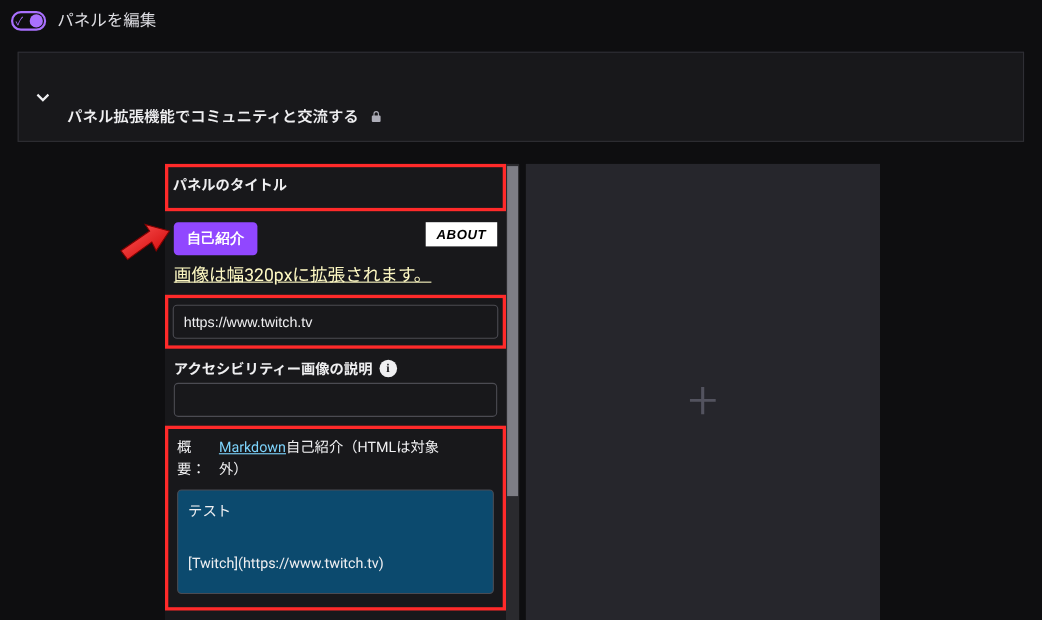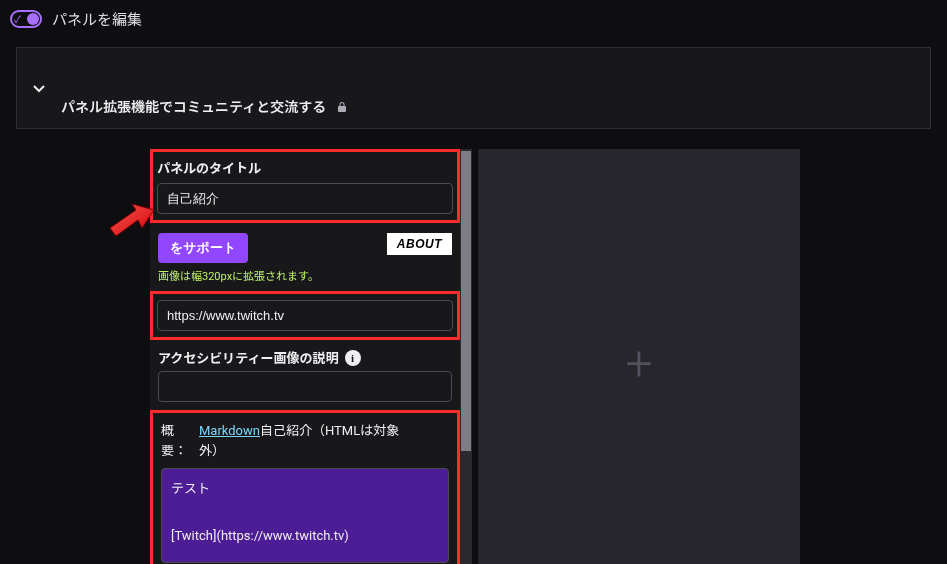--- a/index.html
+++ b/index.html
@@ -120,38 +120,38 @@
   .about-badge {
     background: #fff;
     color: #000;
     font-weight: 900;
     font-style: italic;
     font-size: 12px;
     letter-spacing: 0.5px;
     padding: 4px 10px;
     font-family: Arial, sans-serif;
   }
-  .hint { color: #bef264; font-size:11px; padding: 4px 8px 8px 8px; }
+  .hint { color: #fef9c3; font-size:16px; padding: 4px 8px 8px 8px; text-decoration: underline; }
   .a11y-row { display:flex; align-items:center; gap:6px; padding: 8px 8px 4px 8px;}
   .a11y-label { font-weight:700; font-size:13px;}
   .info-icon {
     width:16px; height:16px; border-radius:50%;
     background:#efeff1; color:#18181b; font-weight:900;
     display:inline-flex; align-items:center; justify-content:center;
     font-size:11px; font-family: Georgia, serif;
   }
   .a11y-input-wrap { padding: 0 8px 8px 8px; }
   .desc-box { padding: 8px 8px; }
   .desc-header { display:flex; gap:8px; font-size:13px; margin-bottom:8px; line-height:1.5;}
   .desc-header .left { width: 30px; }
   .md-link { color:#7dd3fc; text-decoration: underline; }
   .textarea {
     width: 100%;
     height: 95px;
-    background: #4c1d95;
+    background: #0c4a6e;
     border: 1px solid #4b4b52;
     color: #efeff1;
     padding: 8px 9px;
     font-size: 13px;
     border-radius: 4px;
     resize: none;
     outline: none;
     font-family: inherit;
     line-height:1.8;
   }
@@ -213,25 +213,24 @@
     </defs>
     <path d="M2 30 L28 12 L24 6 L46 12 L34 30 L30 22 L8 38 Z" fill="url(#g)" stroke="#800000" stroke-width="1"></path>
   </svg>
 </div>
 
 <div class="main">
   <div class="panel-editor">
 
     <div class="red-box">
       <div class="section-label">パネルのタイトル</div>
-      <input class="input" value="自己紹介" style="">
     </div>
 
     <div class="row-image">
-      <button class="btn-purple">をサポート</button>
+      <button class="btn-purple">自己紹介</button>
       <div class="about-badge">ABOUT</div>
     </div>
     <div class="hint">画像は幅320pxに拡張されます。</div>
 
     <div class="red-box">
       <input class="input" value="https://www.twitch.tv" style="">
     </div>
 
     <div class="a11y-row">
       <span class="a11y-label">アクセシビリティー画像の説明</span>

